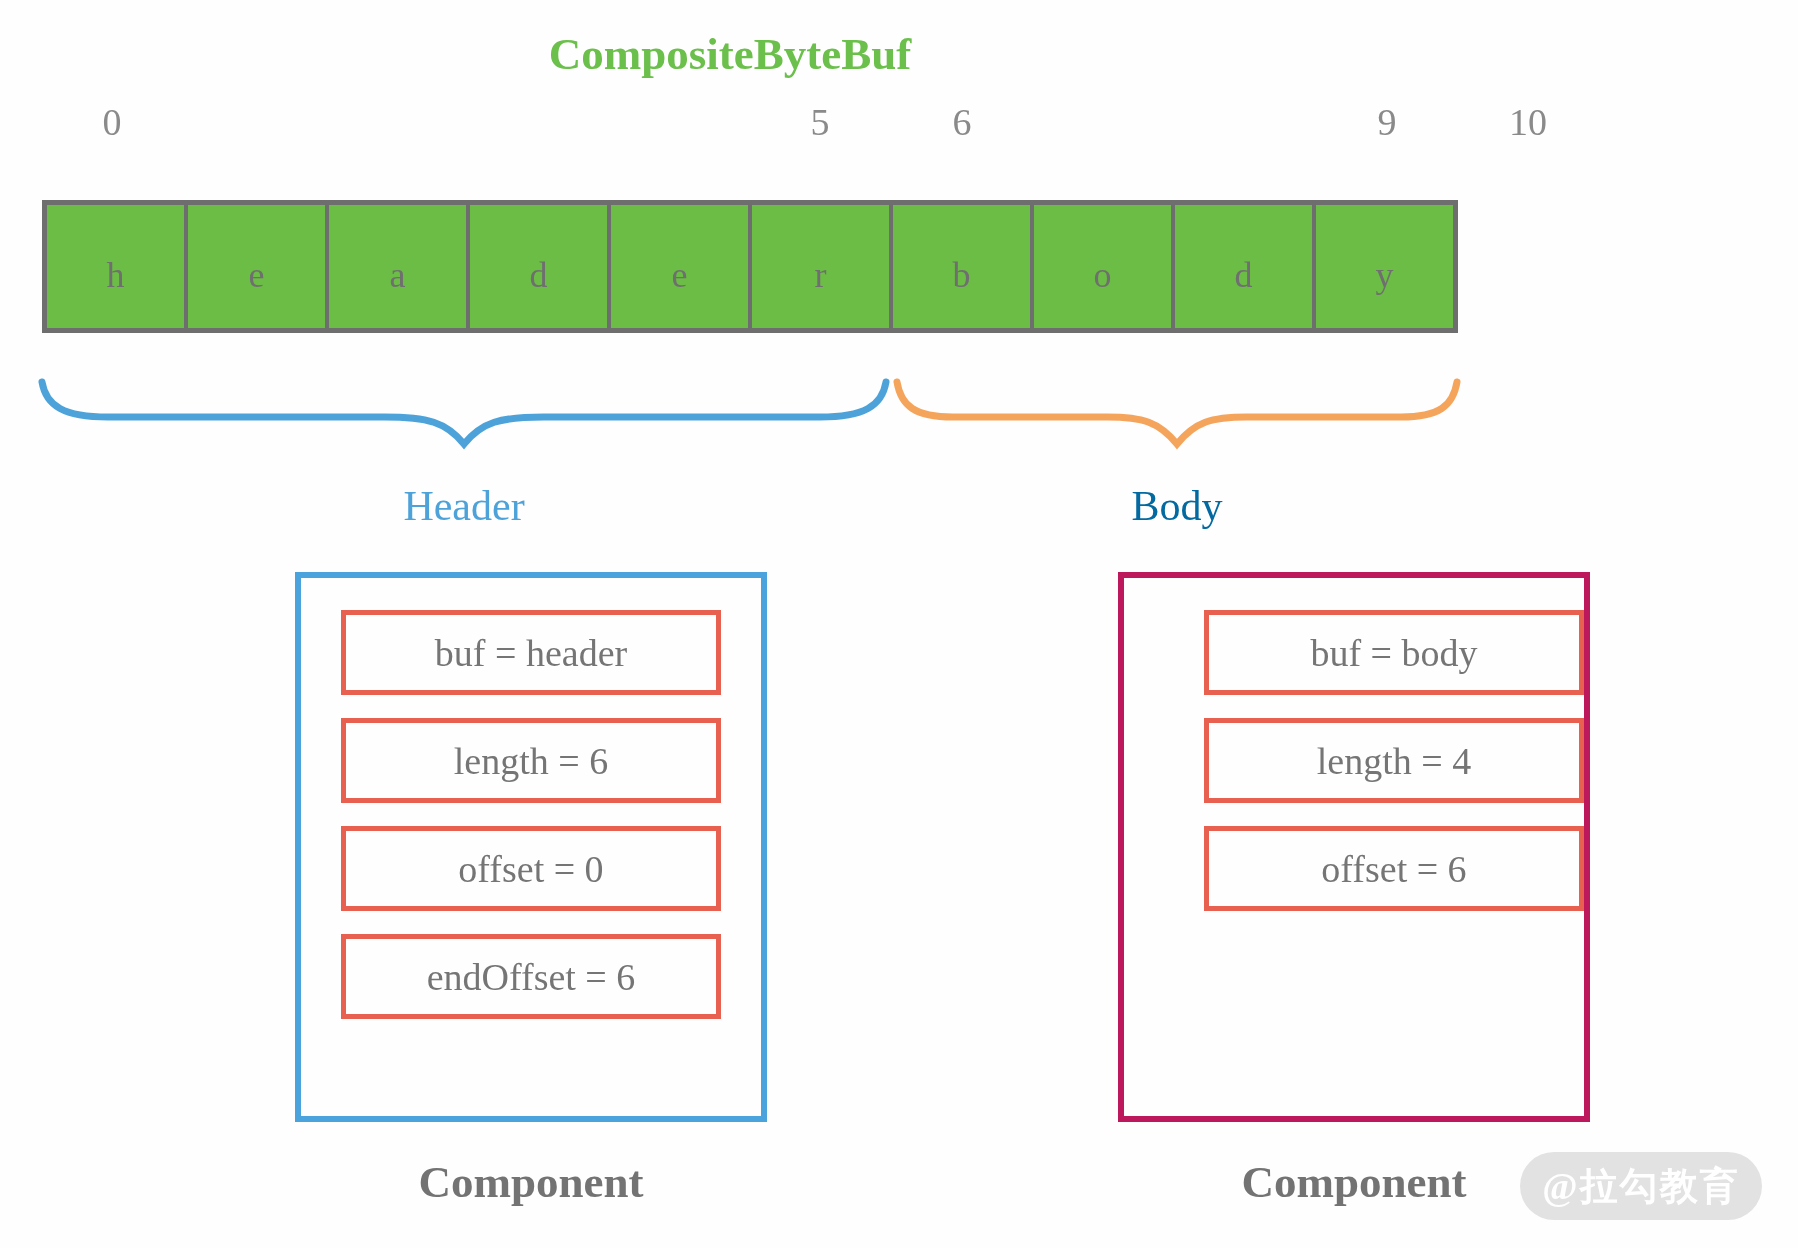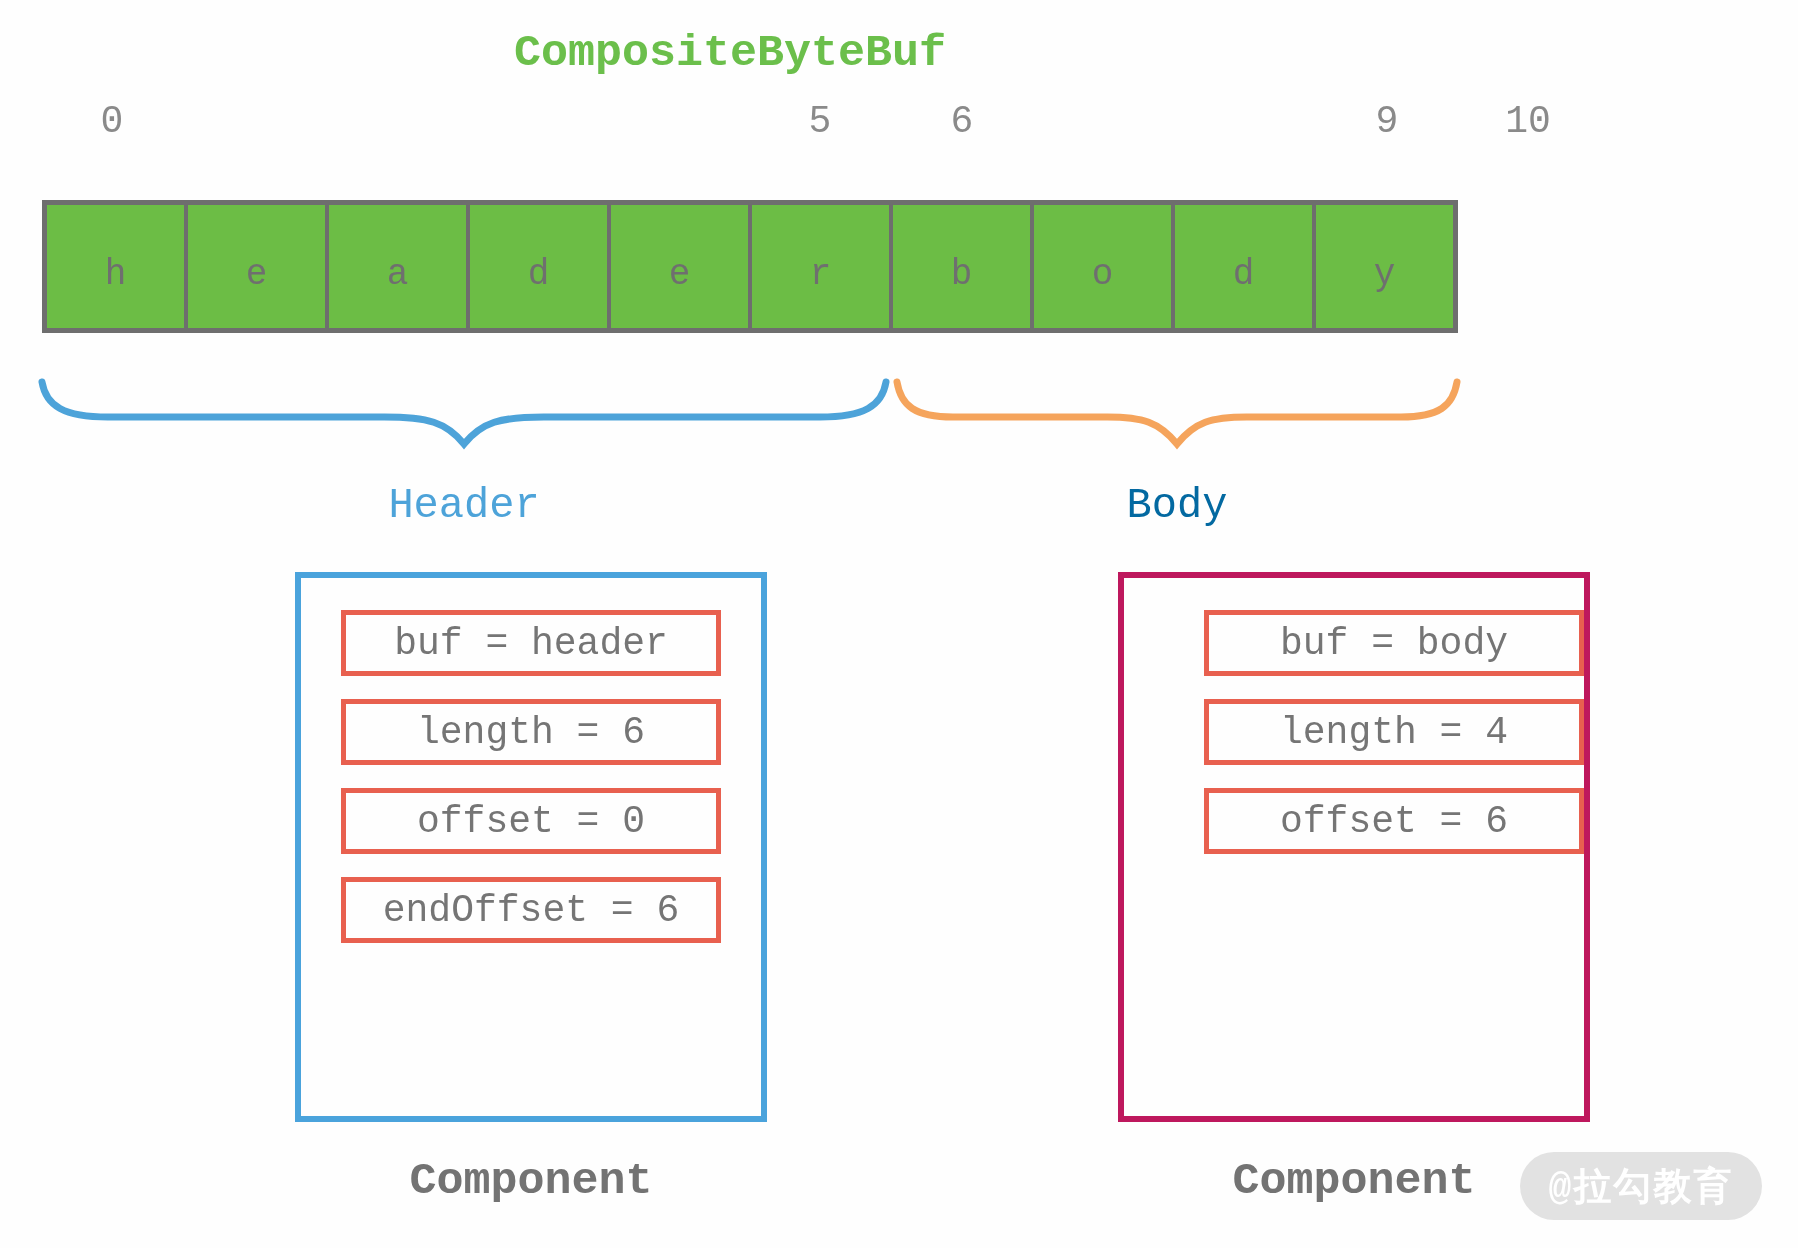--- a/index.html
+++ b/index.html
@@ -1,18 +1,18 @@
 <!DOCTYPE html>
 <html><head>
 <meta charset="utf-8">
 <style>
   html,body { margin:0; padding:0; background:#ffffff; }
   .canvas {
     position:relative; width:1798px; height:1248px; background:#fefefe;
-    font-family:Liberation Mono, monospace; overflow:hidden;
+    font-family:Liberation Serif, serif; overflow:hidden;
   }
   .title {
     position:absolute; top:28px; left:730px; transform:translateX(-50%);
     font-size:45px; font-weight:600; color:#6bbf4b; white-space:nowrap;
   }
   .indices { position:absolute; top:100px; left:0; width:100%; height:48px; }
   .idx {
     position:absolute; top:0; transform:translateX(-50%);
     font-size:38px; color:#8a8a8a;
   }
@@ -35,21 +35,21 @@
   .header-label { left:464px;  color:#4da3d9;text-align:right; }
   .body-label   { left:1177px; color:#0369a1; }
   .component-box {
     position:absolute; top:572px; width:472px; height:550px; box-sizing:border-box;
     background:#fefefe; display:flex; flex-direction:column; align-items:center;
     padding-top:32px; gap:23px;
   }
   .blue-box   { left:295px;  border:6px solid #4aa3dc; }
   .orange-box { left:1118px; border:6px solid #be185d;align-items:flex-end; }
   .field {
-    width:380px; height:66px; box-sizing:border-box; border:5px solid #e8604f;
+    width:380px; height:85px; box-sizing:border-box; border:5px solid #e8604f;
     display:flex; align-items:center; justify-content:center;
     font-size:38px; color:#757575; white-space:nowrap; flex:none;
   }
   .component-caption {
     position:absolute; top:1156px; transform:translateX(-50%);
     font-size:45px; font-weight:600; color:#737373; white-space:nowrap;
   }
   .watermark {
     position:absolute; left:1520px; top:1152px; width:242px; height:68px;
     border-radius:34px; background:#e2e2e2;

